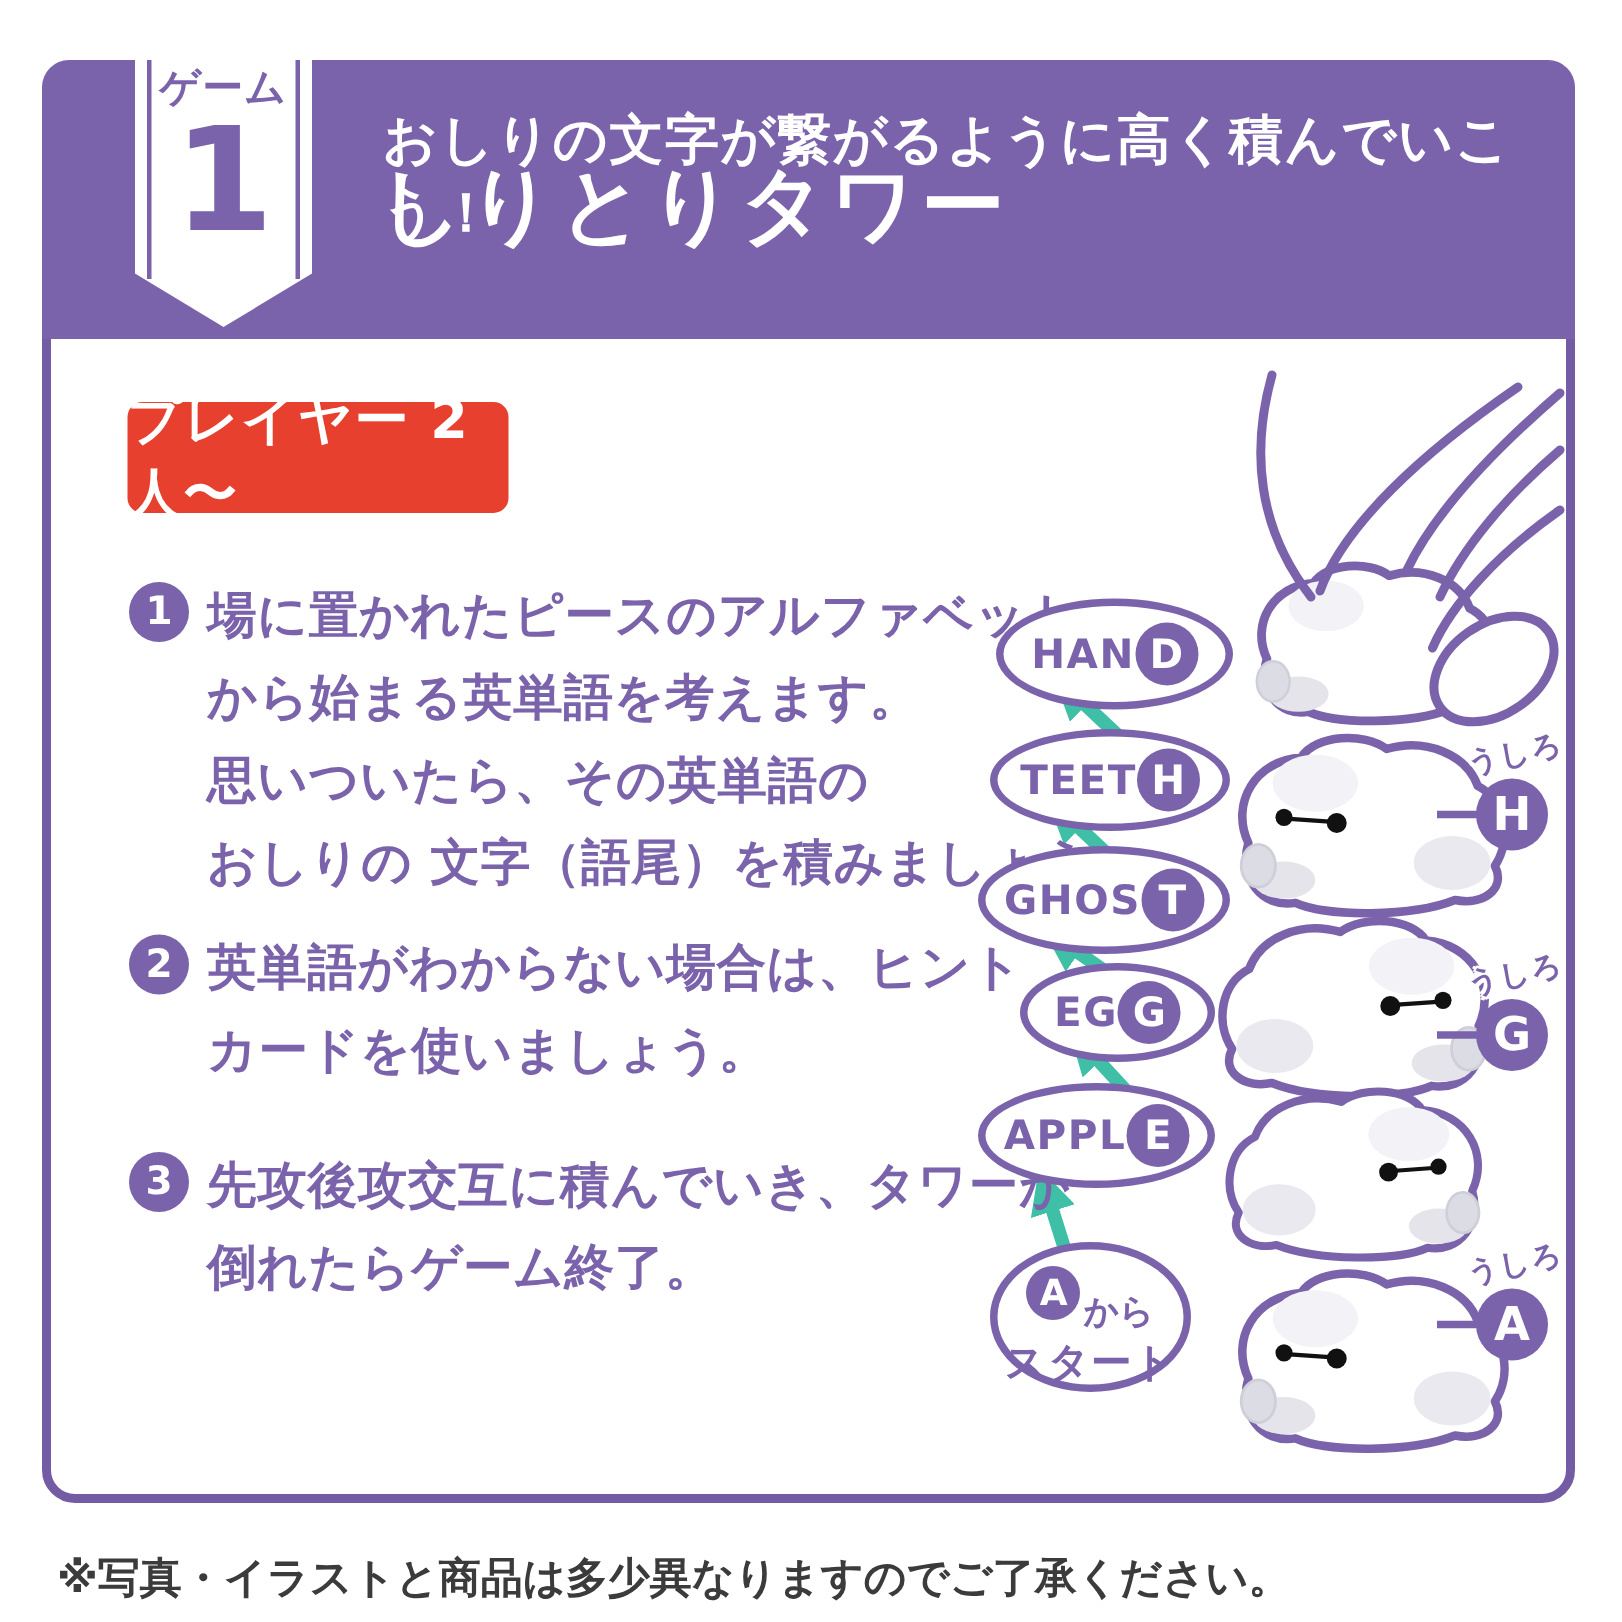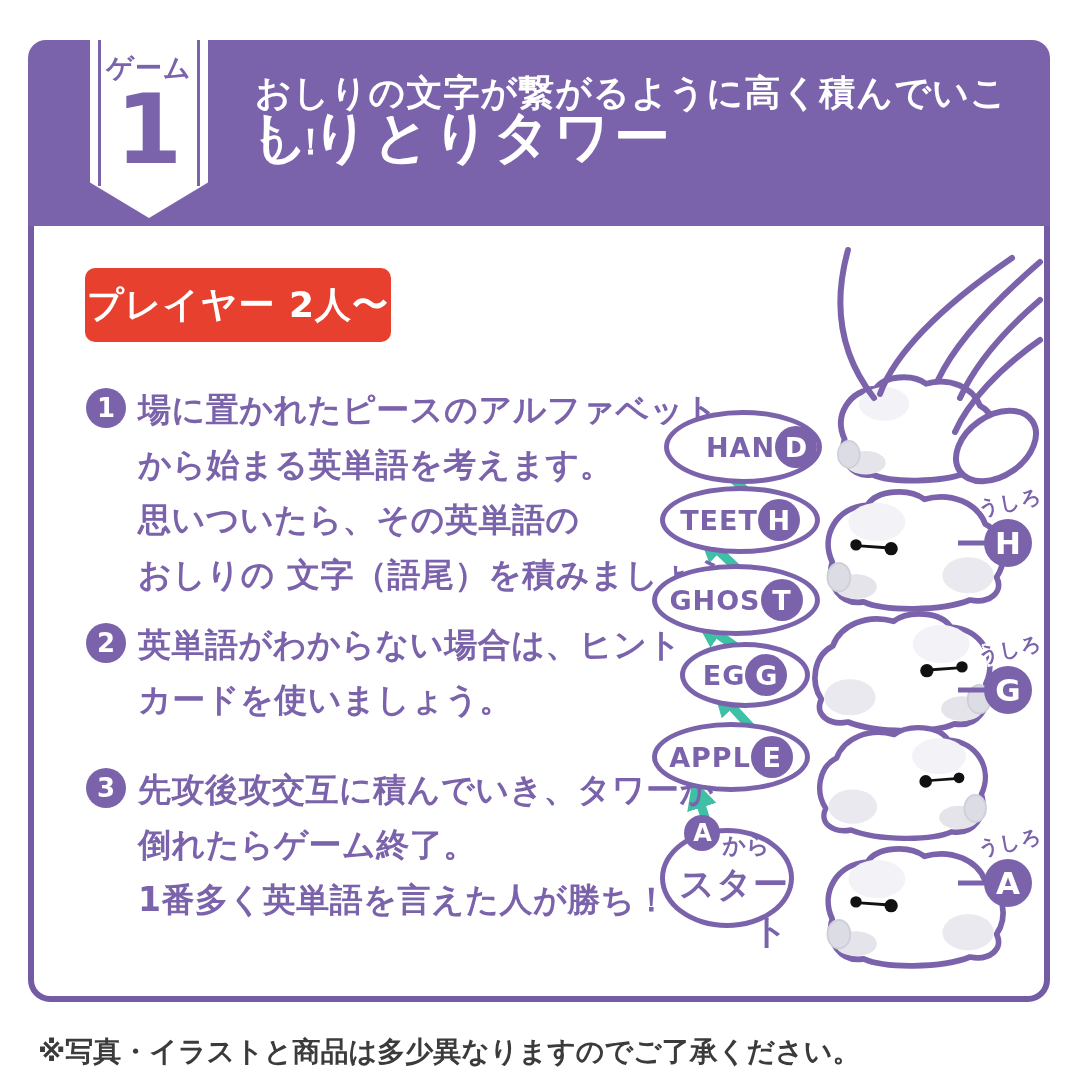--- a/index.html
+++ b/index.html
@@ -20,56 +20,56 @@
   .band{position:absolute;left:28px;top:40px;width:1022px;height:186px;
         background:var(--purple);border-radius:18px 18px 0 0;}
 
   
   .ribbon{position:absolute;left:90px;top:40px;width:118px;height:178px;background:#fff;
           clip-path:polygon(0 0,100% 0,100% 80%,50% 100%,0 80%);
           display:flex;flex-direction:column;align-items:center;}
   .ribbon .stripe{position:absolute;top:0;width:3px;height:82%;background:var(--purple);}
   .ribbon .stripe.l{left:8px;}
   .ribbon .stripe.r{right:8px;}
-  .ribbon-word{margin-top:10px;font-size:27px;font-weight:900;color:var(--purple);letter-spacing:1px;}
+  .ribbon-word{font-size:27px;font-weight:900;color:var(--purple);letter-spacing:1px;}
   .ribbon-num{font-size:96px;font-weight:900;color:var(--purple);line-height:1.0;margin-top:-4px;}
 
   .tagline{position:absolute;left:255px;top:69px;font-size:36px;font-weight:900;color:#fff;letter-spacing:1px;}
   .title{position:absolute;left:252px;top:100px;font-size:56px;font-weight:900;color:#fff;letter-spacing:3px;}
 
   
-  .badge{position:absolute;left:85px;top:268px;width:306px;height:74px;background:var(--red);
+  .badge{position:absolute;left:85px;top:268px;width:254px;height:74px;background:var(--red);
          border-radius:10px;display:flex;align-items:center;justify-content:center;
          color:#fff;font-size:36px;font-weight:900;letter-spacing:1px;}
 
   
   .step{position:absolute;left:86px;display:flex;align-items:flex-start;}
   .numdisc{width:40px;height:40px;border-radius:50%;background:var(--purple);color:#fff;
            font-size:26px;font-weight:900;display:flex;align-items:center;justify-content:center;
            flex:0 0 auto;margin-top:6px;}
   .steplines{margin-left:12px;color:var(--purple);font-size:33px;font-weight:800;line-height:55px;
              letter-spacing:0.5px;white-space:nowrap;}
   .s1{top:382px;} .s2{top:617px;} .s3{top:762px;}
 
   
   .oval{position:absolute;border:5px solid var(--purple);border-radius:50%;background:#fff;
         display:flex;align-items:center;justify-content:center;}
   .oval .word{color:var(--purple);font-size:27px;font-weight:900;letter-spacing:1px;}
   .ldisc{width:42px;height:42px;border-radius:50%;background:var(--purple);color:#fff;
          font-size:27px;font-weight:900;display:flex;align-items:center;justify-content:center;flex:0 0 auto;}
-  .ov-hand {left:664px;top:410px;width:158px;height:74px;justify-content:flex-end;}
+  .ov-hand {left:664px;top:399px;width:158px;height:74px;}
   .ov-teeth{left:660px;top:486px;width:160px;height:68px;}
   .ov-ghost{left:652px;top:564px;width:168px;height:72px;}
   .ov-egg  {left:680px;top:642px;width:130px;height:66px;}
   .ov-apple{left:652px;top:722px;width:158px;height:70px;}
   .ov-start{left:660px;top:828px;width:134px;height:100px;flex-direction:column;}
   .ov-start .row1{display:flex;align-items:center;gap:2px;margin-top:4px;}
   .ov-start .ldisc{width:36px;height:36px;font-size:24px;}
   .ov-start .suffix{color:var(--purple);font-size:23px;font-weight:900;margin-top:24px;}
-  .ov-start .row2{color:var(--purple);font-size:35px;font-weight:900;letter-spacing:1px;margin-top:0px;text-align:right;}
+  .ov-start .row2{color:var(--purple);font-size:27px;font-weight:900;letter-spacing:1px;margin-top:0px;text-align:right;}
 
   
   .pbadge{position:absolute;width:48px;height:48px;border-radius:50%;background:var(--purple);
           color:#fff;font-size:31px;font-weight:900;display:flex;align-items:center;justify-content:center;}
   .plabel{position:absolute;color:var(--purple);font-size:20px;font-weight:900;transform:rotate(-12deg);
           text-shadow:-2px -2px 0 #fff,2px -2px 0 #fff,-2px 2px 0 #fff,2px 2px 0 #fff,0 2px 0 #fff,0 -2px 0 #fff,2px 0 0 #fff,-2px 0 0 #fff;
           letter-spacing:1px;}
   .pb-h{left:984px;top:519px;} .lb-h{left:978px;top:489px;}
   .pb-g{left:984px;top:666px;} .lb-g{left:978px;top:636px;}
   .pb-a{left:984px;top:859px;} .lb-a{left:978px;top:829px;}
@@ -171,21 +171,20 @@
     <div class="steplines">
       <div>英単語がわからない場合は、ヒント</div>
       <div>カードを使いましょう。</div>
     </div>
   </div>
   <div class="step s3">
     <div class="numdisc">3</div>
     <div class="steplines">
       <div>先攻後攻交互に積んでいき、タワーが</div>
       <div>倒れたらゲーム終了。</div>
-      <div>1番多く英単語を言えた人が勝ち！</div>
     </div>
   </div>
 
   <div class="oval ov-hand">
     <span class="word">HAN</span>
     <span class="ldisc">D</span>
   </div>
   <div class="oval ov-teeth">
     <span class="word">TEET</span>
     <span class="ldisc">H</span>

